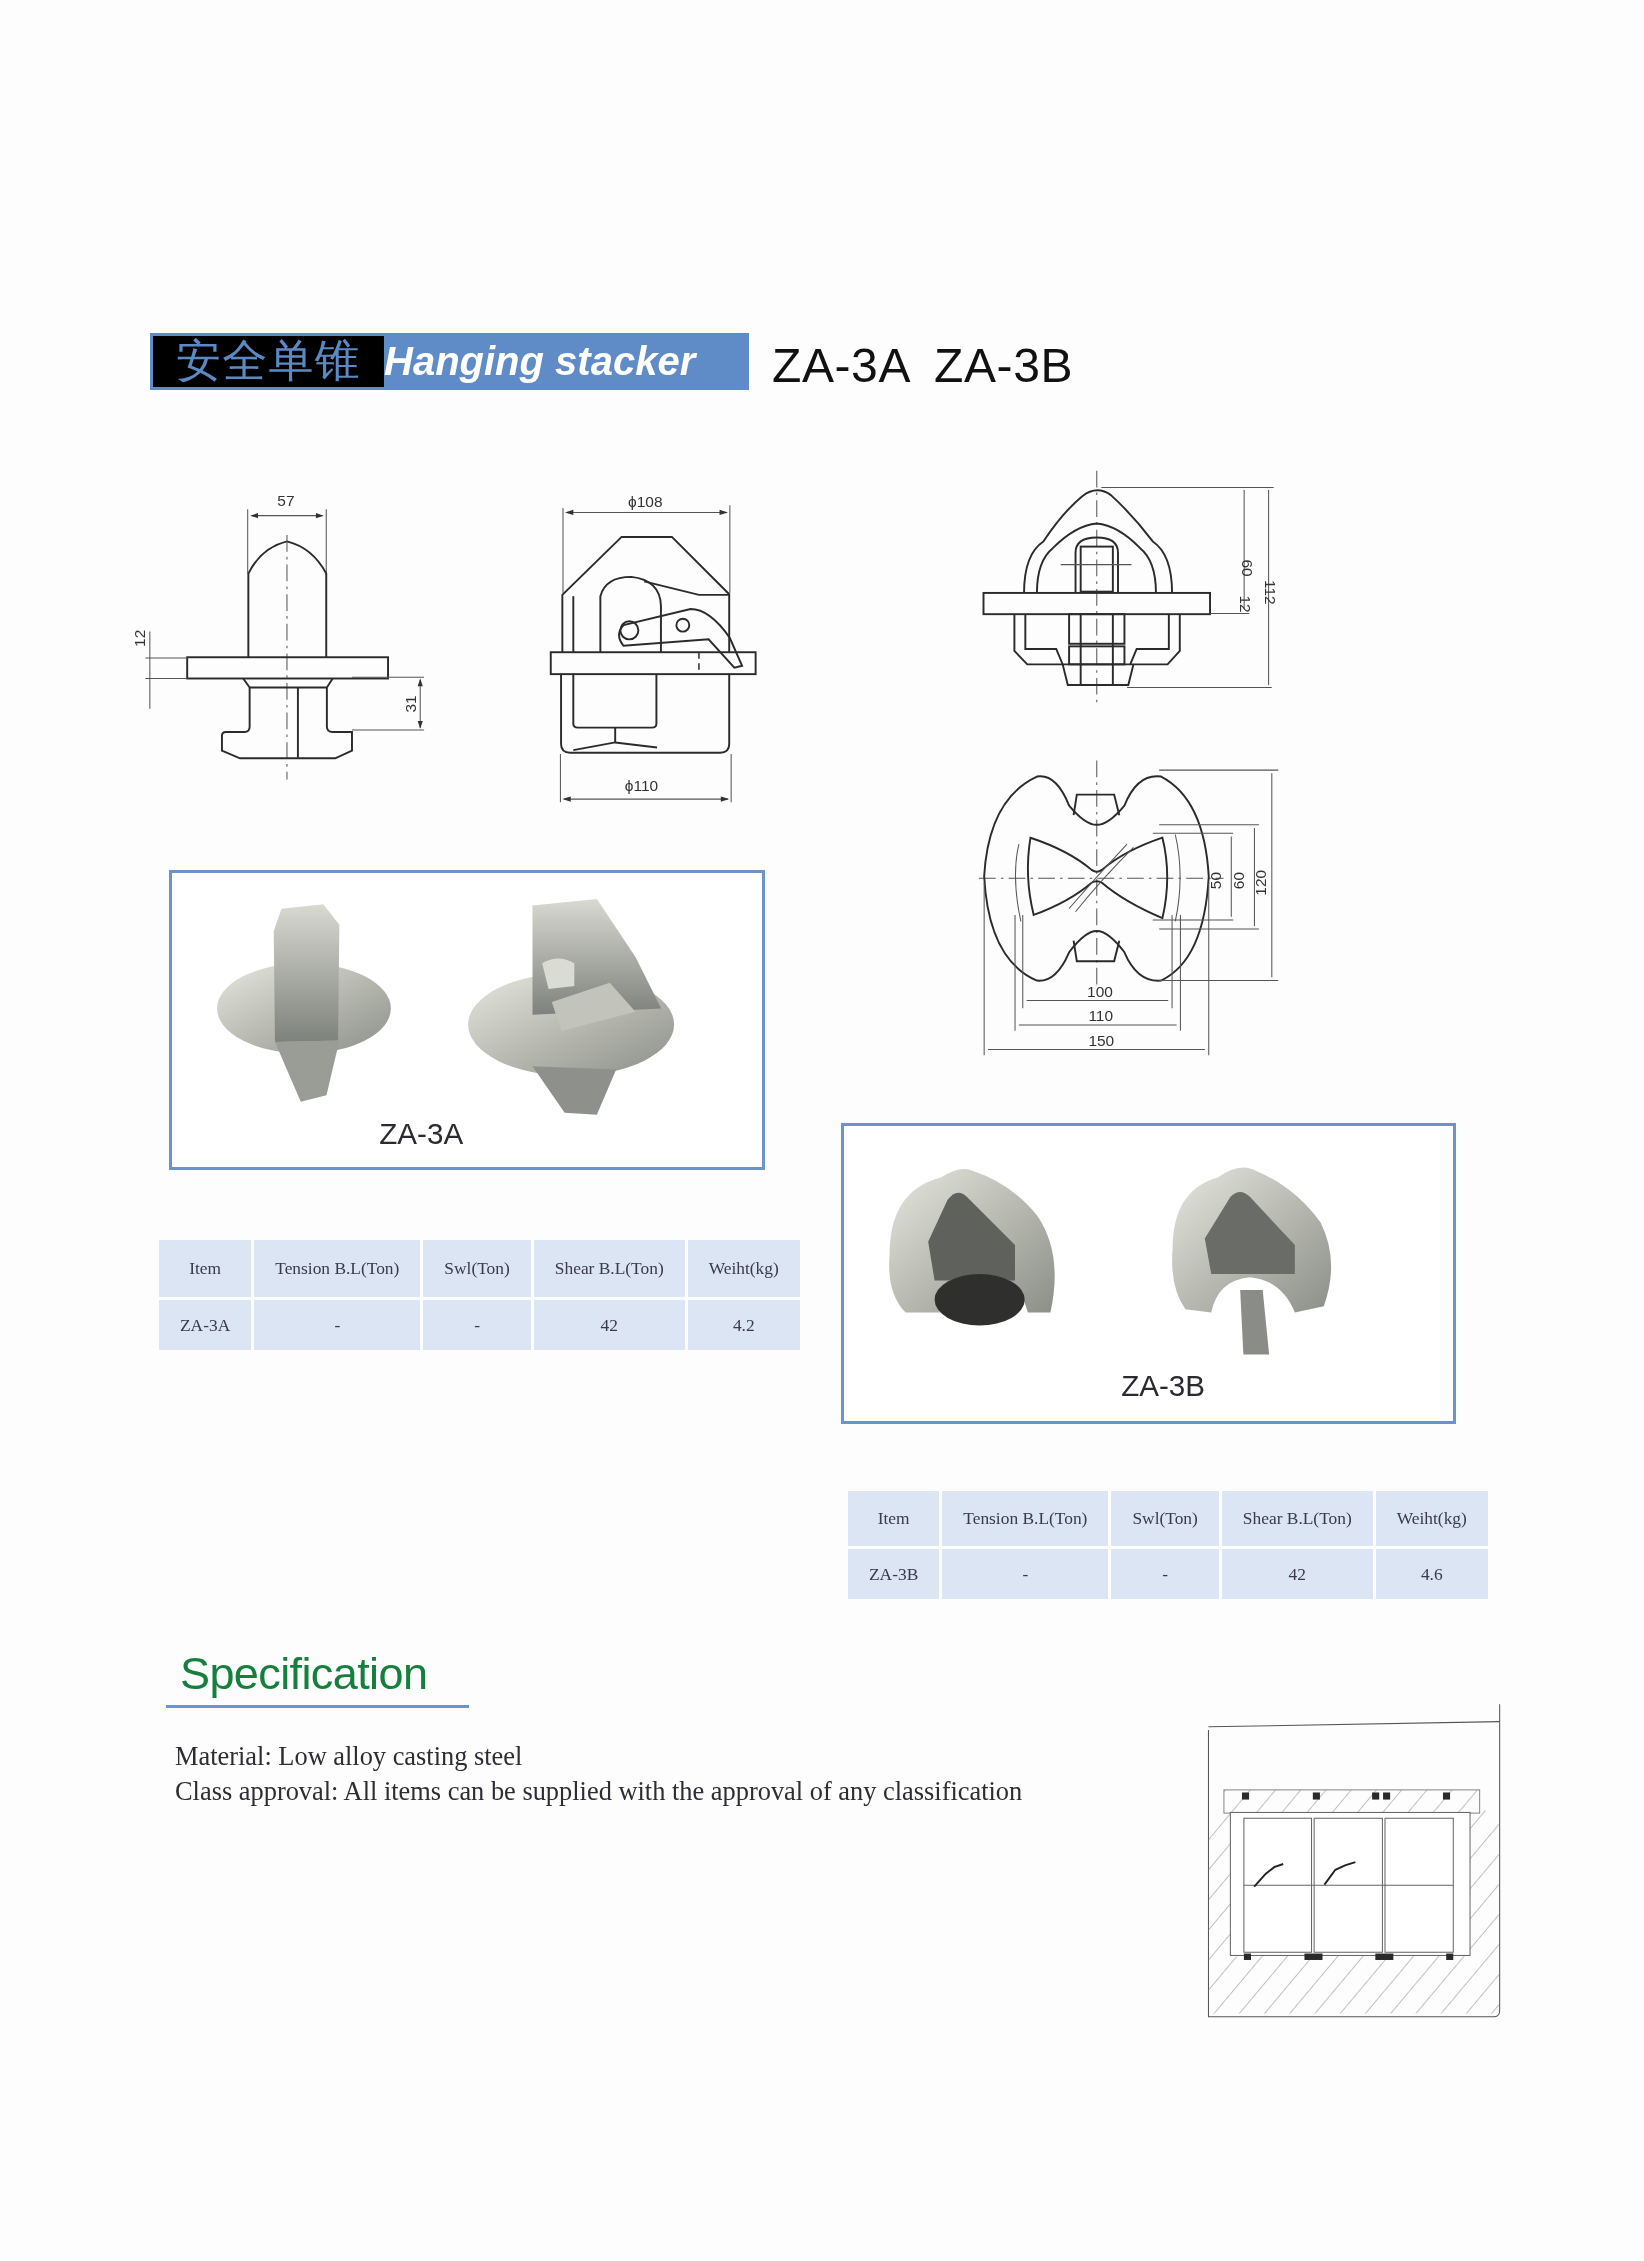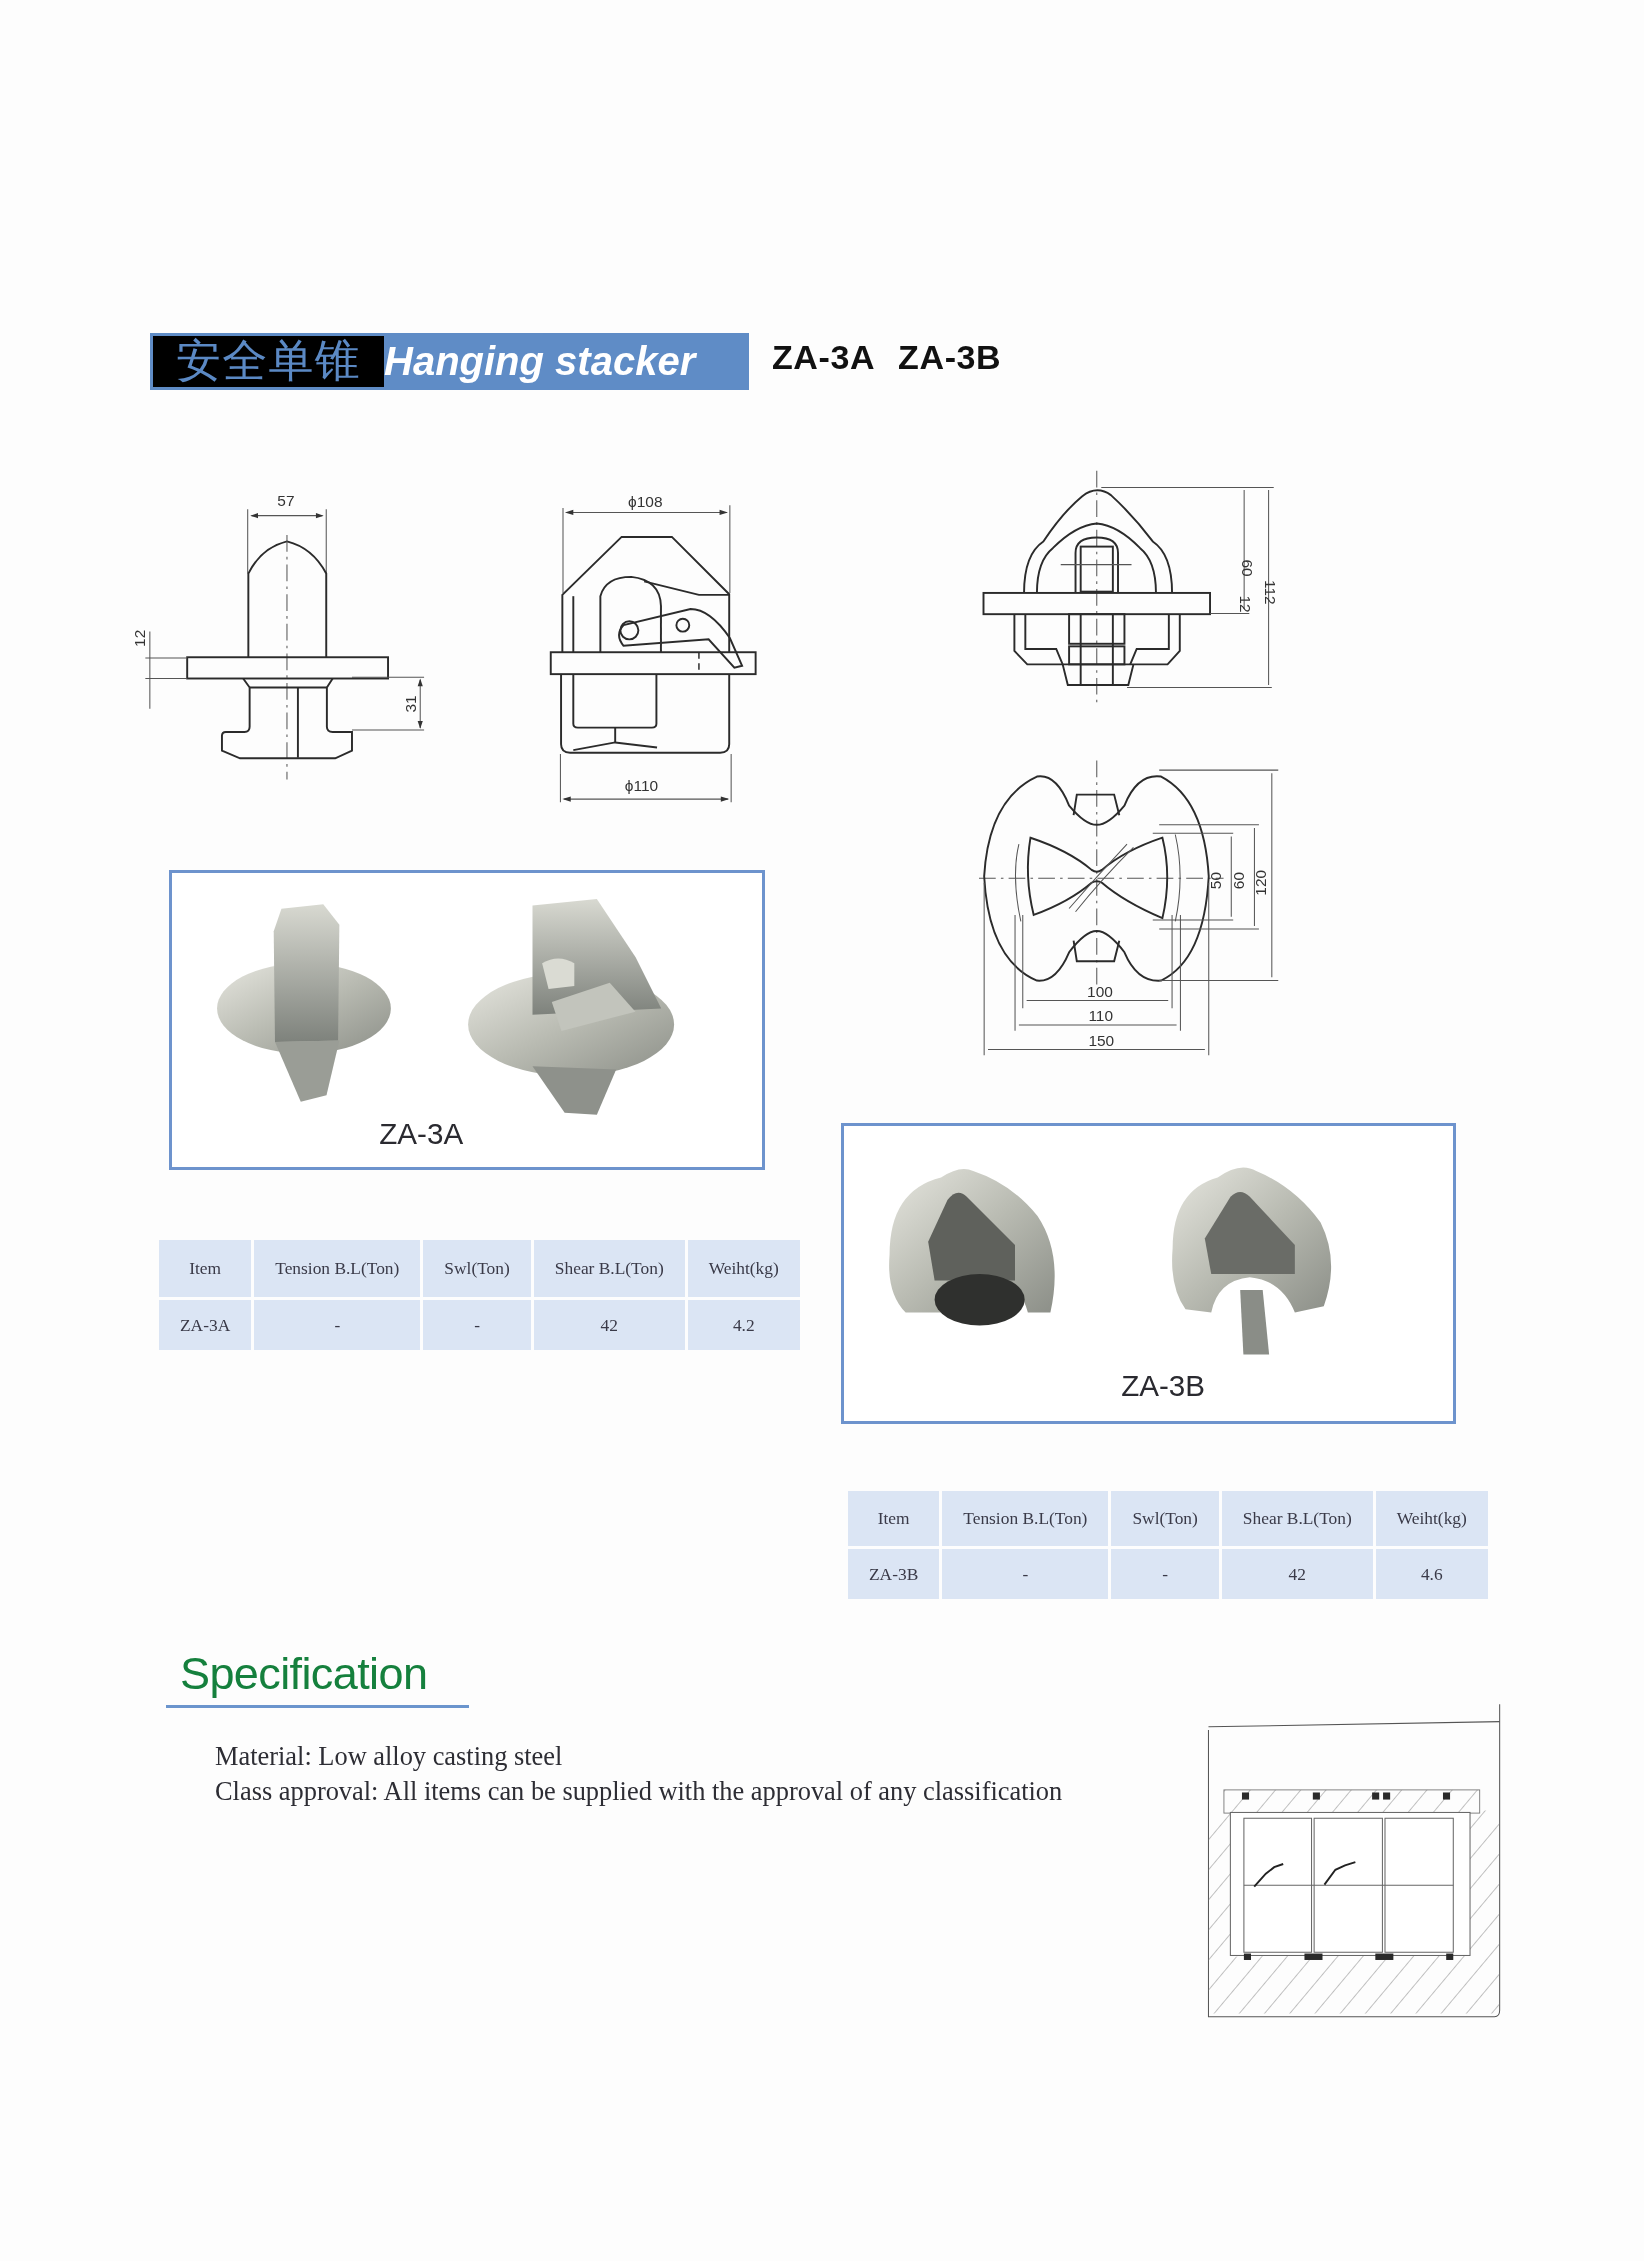--- a/index.html
+++ b/index.html
@@ -20,21 +20,21 @@
   .banner-cn {
     width: 231px; height: 100%; background: #000000; color: #5b89c4;
     font-family: "DejaVu Sans", sans-serif; font-size: 45px; line-height: 50px;
     text-align: center; letter-spacing: 1.3px; box-sizing: border-box;
   }
   .banner-en {
     flex: 1; color: #ffffff; font-weight: bold; font-style: italic;
     font-size: 40px; line-height: 50px; padding-left: 0; white-space: nowrap;
   }
   .models {
-    left: 772px; top: 338px; font-size: 34px; font-weight: bold; color: #111;
+    left: 772px; top: 338px; font-size: 48px; font-weight: normal; color: #111;
     letter-spacing: 0.6px; white-space: nowrap;
   }
   .models span + span { margin-left: 23px; }
 
   
   svg.drw { position: absolute; overflow: visible; }
   svg.drw .ln { stroke: #2b2b2b; stroke-width: 3; fill: none; }
   svg.drw .thin { stroke: #555; stroke-width: 1.6; fill: none; }
   svg.drw .cl { stroke: #555; stroke-width: 1.6; fill: none; stroke-dasharray: 26 8 4 8; }
   svg.drw .dash { stroke: #333; stroke-width: 2.4; fill: none; stroke-dasharray: 10 7; }
@@ -58,21 +58,21 @@
   .spec-title {
     left: 180px; top: 1648px; font-size: 45px; color: #15803d; letter-spacing: -0.6px; text-align: center;
   }
   .spec-underline {
     left: 166px; top: 1705px; width: 303px; height: 3.2px; background: #6b95cd;
   }
   .spec-lines {
     left: 175px; top: 1739px; font-family: "Liberation Serif", serif;
     font-size: 26.4px; line-height: 35px; color: #2d2d34;
   }
-  .spec-lines div { white-space: nowrap; margin-left: 40px; }
+  .spec-lines div { white-space: nowrap; }
 </style>
 </head>
 <body>
 
 <div class="abs banner">
   <div class="banner-cn">安全单锥</div>
   <div class="banner-en">Hanging stacker</div>
 </div>
 <div class="abs models">
   <span>ZA-3A</span><span>ZA-3B</span>

